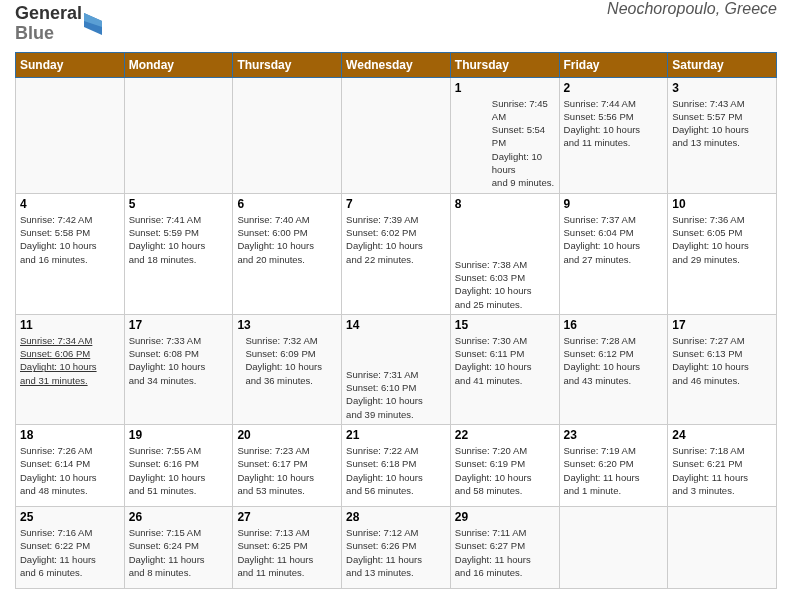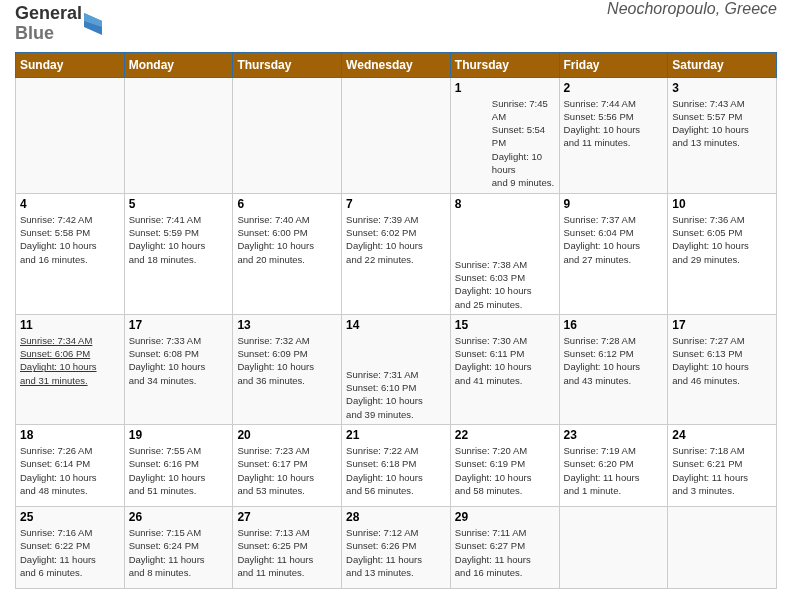--- a/index.html
+++ b/index.html
@@ -212,21 +212,21 @@
           </td>
           <td>
             <span class="day-number">17</span>
             <div class="day-info" style="white-space: pre-line;">Sunrise: 7:33 AM
 Sunset: 6:08 PM
 Daylight: 10 hours
 and 34 minutes.</div>
           </td>
           <td>
             <span class="day-number">13</span>
-            <div class="day-info" style="white-space: pre-line;">Sunrise: 7:32 AM
+            <div class="day-info" style="white-space: pre-line; margin-left: 8px;">Sunrise: 7:32 AM
 Sunset: 6:09 PM
 Daylight: 10 hours
 and 36 minutes.</div>
           </td>
           <td>
             <span class="day-number">14</span>
             <div class="day-info" style="white-space: pre-line; margin-top: 36px;">Sunrise: 7:31 AM
 Sunset: 6:10 PM
 Daylight: 10 hours
 and 39 minutes.</div>

